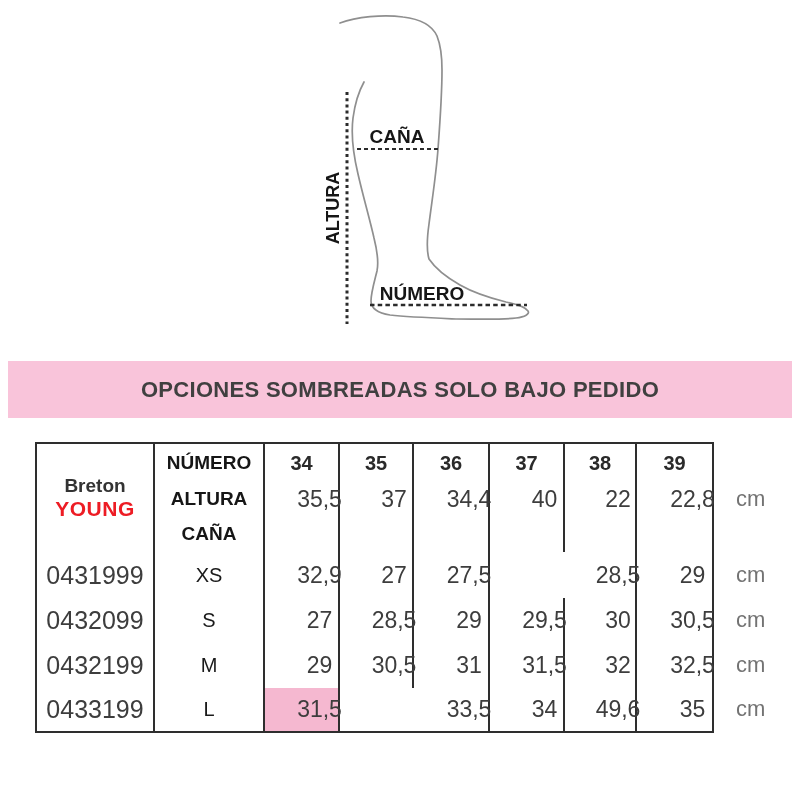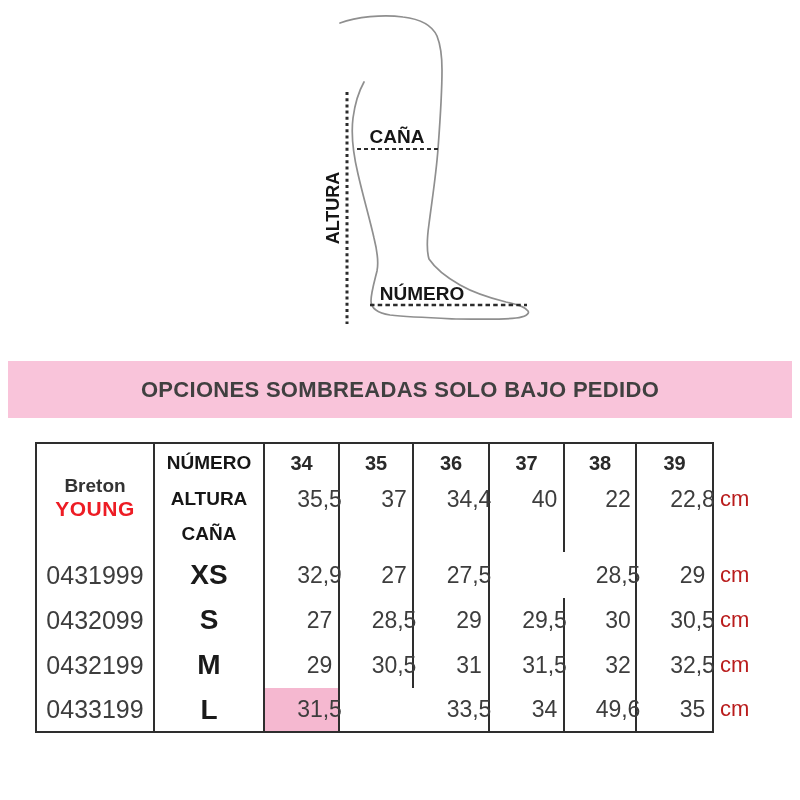--- a/index.html
+++ b/index.html
@@ -29,26 +29,26 @@
     box-sizing:border-box;
   }
   .cell.lastcol{border-right:none;}
   .brand{grid-column:1;grid-row:1/4;flex-direction:column;line-height:1.15;}
   .brand .b1{font-weight:bold;font-size:19px;color:#333333;}
   .brand .b2{font-weight:bold;font-size:21px;color:#ed1c24;letter-spacing:.5px;}
   .hdr{font-weight:bold;font-size:19px;color:#161616;}
   .size-hdr{font-weight:bold;font-size:20px;color:#2a2a2a;}
   .val{font-size:23px;color:#3d3d3d;padding-left:36px;}
   .code{font-size:25px;color:#3d3d3d;}
-  .size-label{font-weight:bold;font-size:28px;color:#1a1a1a;}
+  .size-label{font-weight:normal;font-size:20px;color:#1a1a1a;}
   .shaded{background:#f5b8d0;}
   
   .unit{
-    position:absolute;left:720px;width:46px;height:26px;line-height:26px;
-    font-size:22px;color:#b91c1c;text-align:left;
+    position:absolute;left:736px;width:46px;height:26px;line-height:26px;
+    font-size:22px;color:#737373;text-align:left;
   }
 </style>
 </head>
 <body>
 
 <svg id="leg-diagram" viewBox="0 0 270 345" xmlns="http://www.w3.org/2000/svg">
   <path d="M 62 17
            C 78 11, 105 8, 125 11
            C 142 13, 154 19, 159 30
            C 163 40, 164 52, 164 64

